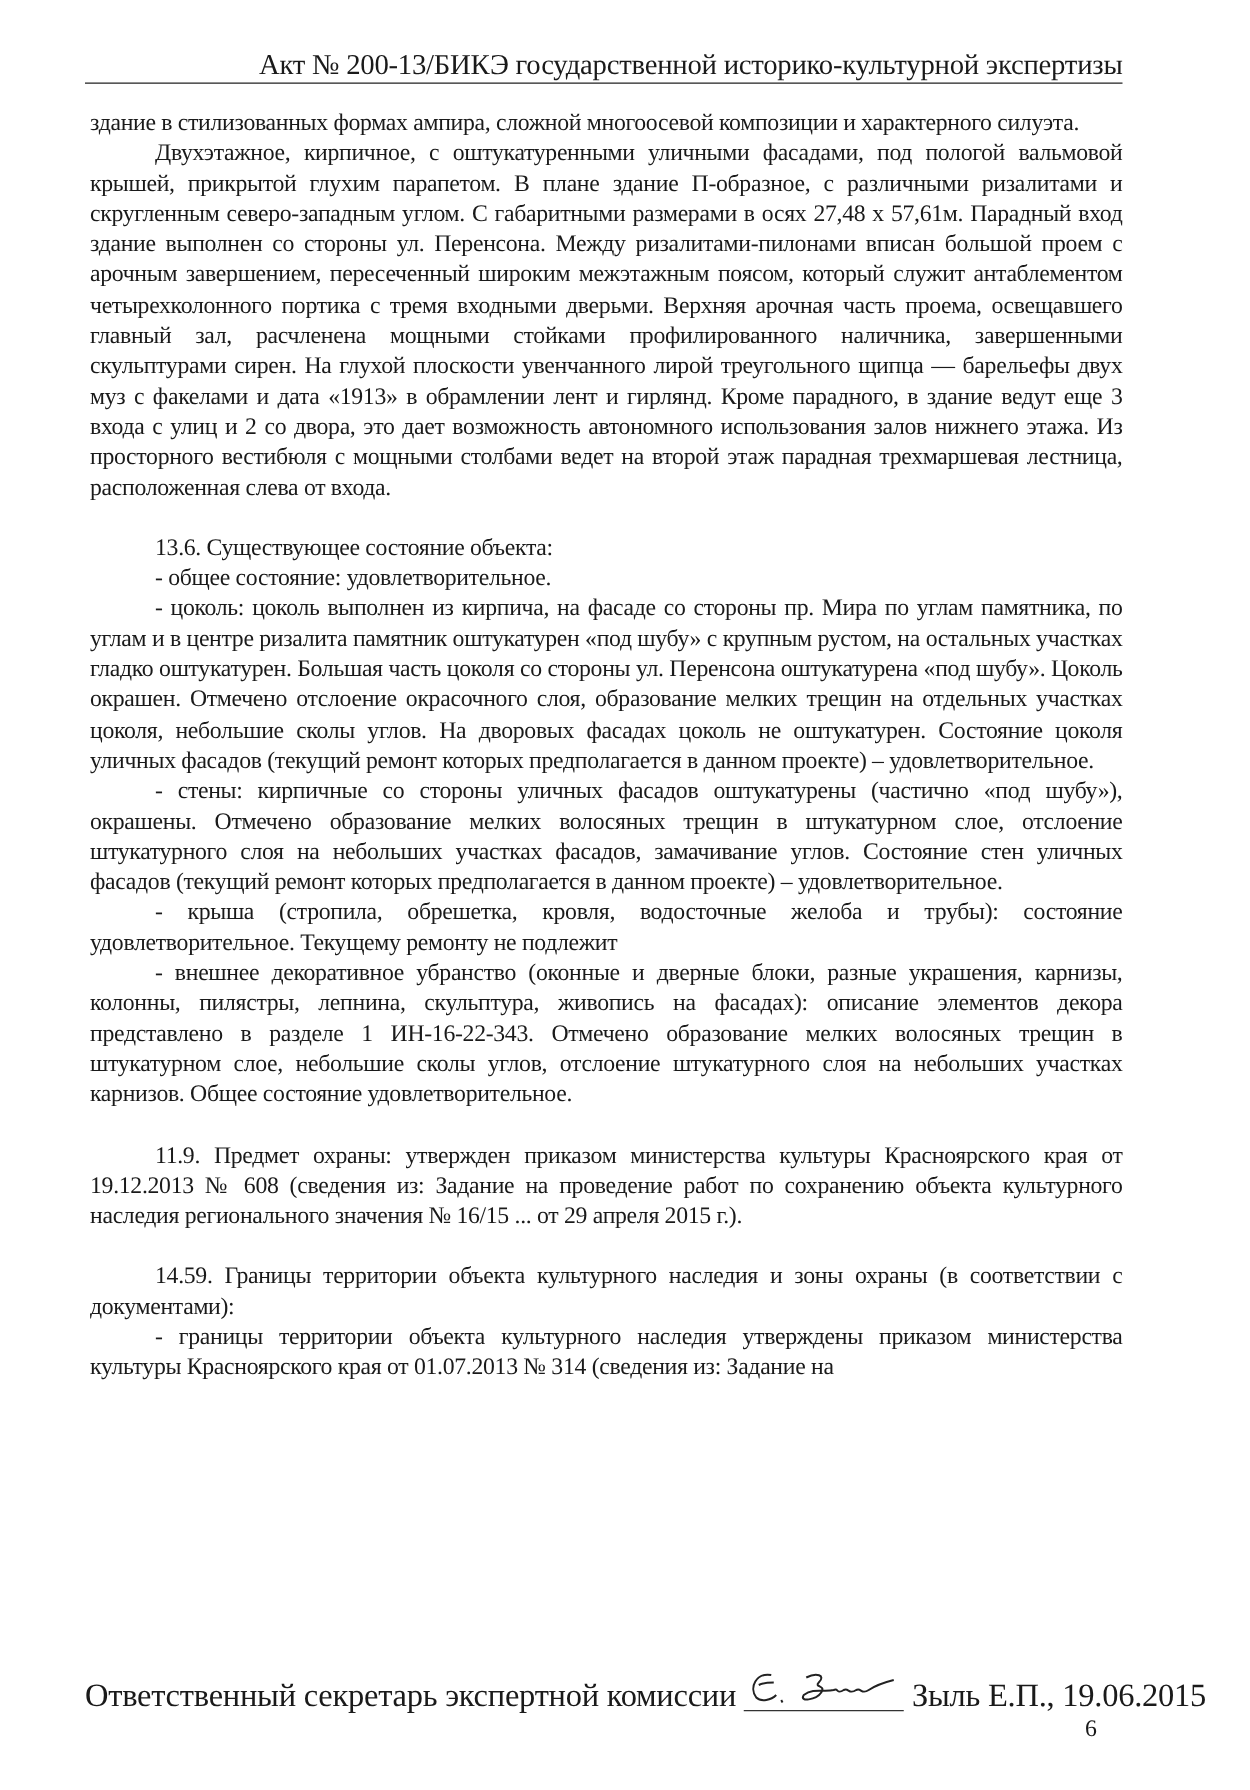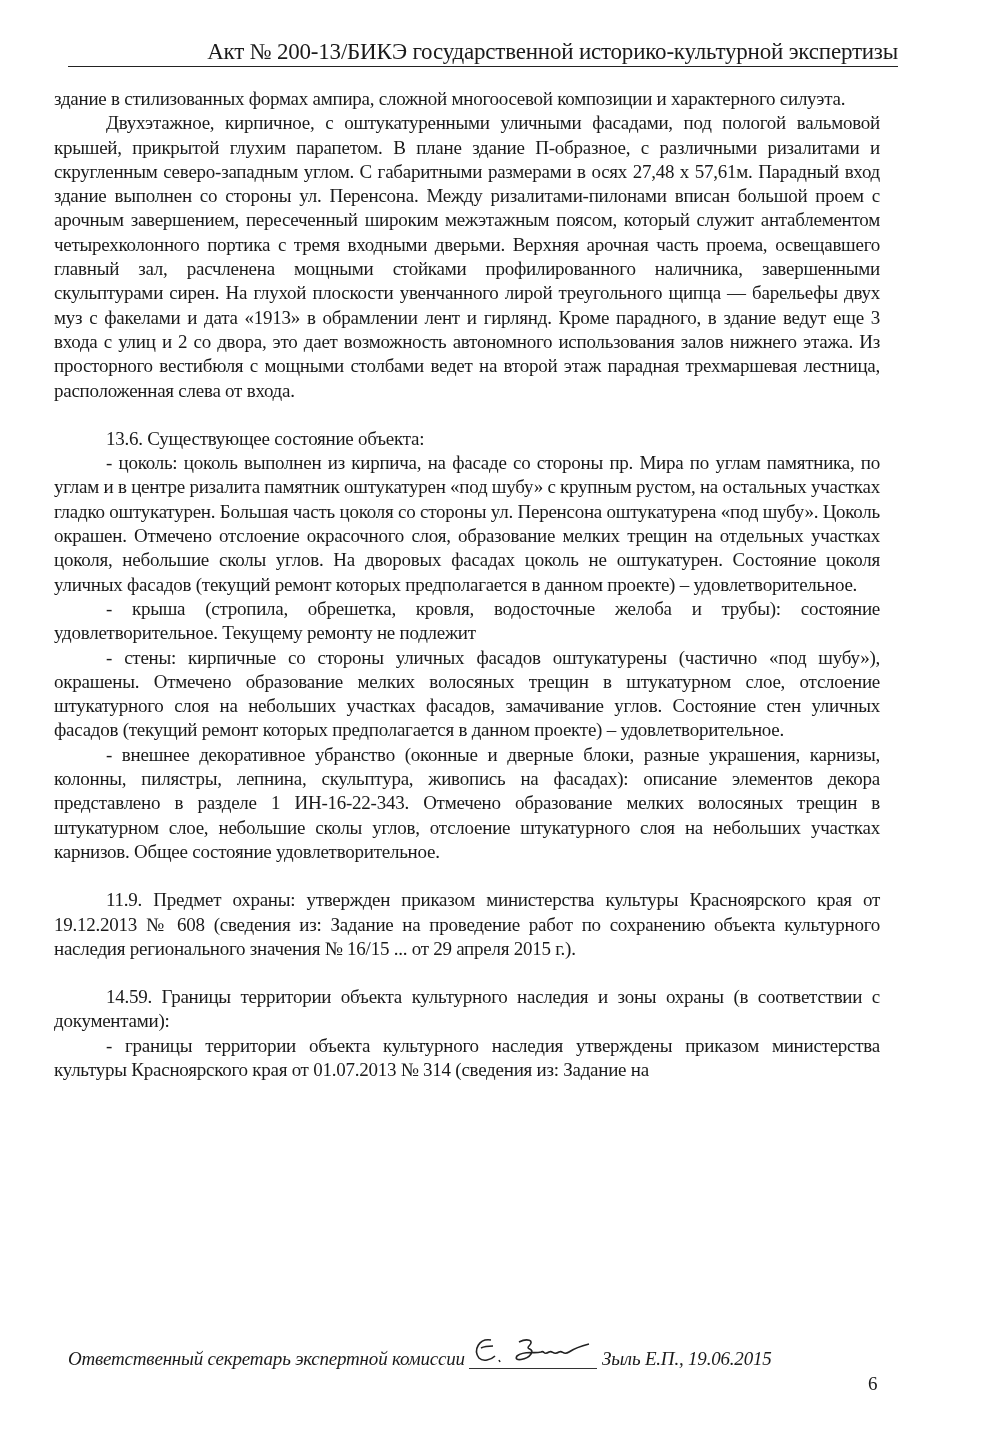--- a/index.html
+++ b/index.html
@@ -11,31 +11,30 @@
   .header {
     position: absolute; left: 68px; top: 40px; width: 830px;
     text-align: right; font-size: 23px; line-height: 24px;
     letter-spacing: -0.2px;
   }
   .header-rule {
     position: absolute; left: 68px; top: 66px; width: 830px; height: 0;
     border-top: 1.5px solid #222;
   }
   .body {
-    position: absolute; left: 54px; top: 87px; width: 826px;
+    position: absolute; left: 72px; top: 87px; width: 826px;
     font-size: 19px; line-height: 24.3px; letter-spacing: -0.25px;
   }
   .p { margin: 0; text-align: justify; }
   .indent { text-indent: 52px; }
   .gap { height: 24px; }
   .footer {
     position: absolute; left: 68px; top: 1342px; width: 830px;
-    font-size: 19px; line-height: 24px; letter-spacing: -0.2px;
+    font-size: 26px; line-height: 24px; letter-spacing: -0.2px;
     white-space: nowrap;
-    font-style: italic;
   }
   .sig {
     display: inline-block; width: 128px; height: 26px;
     border-bottom: 1px solid #333; vertical-align: -4px; position: relative;
   }
   .sig svg { position: absolute; left: 0; top: -8px; }
   .page-num {
     position: absolute; left: 868px; top: 1372px; font-size: 19px; line-height: 24px;
   }
 </style>
@@ -43,23 +42,24 @@
 <body>
 
 <div class="header">Акт № 200-13/БИКЭ государственной историко-культурной экспертизы</div>
 <div class="header-rule"></div>
 
 <div class="body" id="body">
     <div class="p">здание в стилизованных формах ампира, сложной многоосевой композиции и характерного силуэта.</div>
     <div class="p indent">Двухэтажное, кирпичное, с оштукатуренными уличными фасадами, под пологой вальмовой крышей, прикрытой глухим парапетом. В плане здание П-образное, с различными ризалитами и скругленным северо-западным углом. С габаритными размерами в осях 27,48 х 57,61м. Парадный вход здание выполнен со стороны ул. Перенсона. Между ризалитами-пилонами вписан большой проем с арочным завершением, пересеченный широким межэтажным поясом, который служит антаблементом четырехколонного портика с тремя входными дверьми. Верхняя арочная часть проема, освещавшего главный зал, расчленена мощными стойками профилированного наличника, завершенными скульптурами сирен. На глухой плоскости увенчанного лирой треугольного щипца — барельефы двух муз с факелами и дата «1913» в обрамлении лент и гирлянд. Кроме парадного, в здание ведут еще 3 входа с улиц и 2 со двора, это дает возможность автономного использования залов нижнего этажа. Из просторного вестибюля с мощными столбами ведет на второй этаж парадная трехмаршевая лестница, расположенная слева от входа.</div>
     <div class="gap"></div>
     <div class="p indent">13.6. Существующее состояние объекта:</div>
+    <div class="p indent">- общее состояние: удовлетворительное.</div>
     <div class="p indent">- цоколь: цоколь выполнен из кирпича, на фасаде со стороны пр. Мира по углам памятника, по углам и в центре ризалита памятник оштукатурен «под шубу» с крупным рустом, на остальных участках гладко оштукатурен. Большая часть цоколя со стороны ул. Перенсона оштукатурена «под шубу». Цоколь окрашен. Отмечено отслоение окрасочного слоя, образование мелких трещин на отдельных участках цоколя, небольшие сколы углов. На дворовых фасадах цоколь не оштукатурен. Состояние цоколя уличных фасадов (текущий ремонт которых предполагается в данном проекте) – удовлетворительное.</div>
+    <div class="p indent">- стены: кирпичные со стороны уличных фасадов оштукатурены (частично «под шубу»), окрашены. Отмечено образование мелких волосяных трещин в штукатурном слое, отслоение штукатурного слоя на небольших участках фасадов, замачивание углов. Состояние стен уличных фасадов (текущий ремонт которых предполагается в данном проекте) – удовлетворительное.</div>
     <div class="p indent">- крыша (стропила, обрешетка, кровля, водосточные желоба и трубы): состояние удовлетворительное. Текущему ремонту не подлежит</div>
-    <div class="p indent">- стены: кирпичные со стороны уличных фасадов оштукатурены (частично «под шубу»), окрашены. Отмечено образование мелких волосяных трещин в штукатурном слое, отслоение штукатурного слоя на небольших участках фасадов, замачивание углов. Состояние стен уличных фасадов (текущий ремонт которых предполагается в данном проекте) – удовлетворительное.</div>
     <div class="p indent">- внешнее декоративное убранство (оконные и дверные блоки, разные украшения, карнизы, колонны, пилястры, лепнина, скульптура, живопись на фасадах): описание элементов декора представлено в разделе 1 ИН-16-22-343. Отмечено образование мелких волосяных трещин в штукатурном слое, небольшие сколы углов, отслоение штукатурного слоя на небольших участках карнизов. Общее состояние удовлетворительное.</div>
     <div class="gap"></div>
     <div class="p indent">11.9. Предмет охраны: утвержден приказом министерства культуры Красноярского края от 19.12.2013 № 608 (сведения из: Задание на проведение работ по сохранению объекта культурного наследия регионального значения № 16/15 ... от 29 апреля 2015 г.).</div>
     <div class="gap"></div>
     <div class="p indent">14.59. Границы территории объекта культурного наследия и зоны охраны (в соответствии с документами):</div>
     <div class="p indent">- границы территории объекта культурного наследия утверждены приказом министерства культуры Красноярского края от 01.07.2013 № 314 (сведения из: Задание на</div>
   </div>
 
 <div class="footer">
   <span>Ответственный секретарь экспертной комиссии</span>

